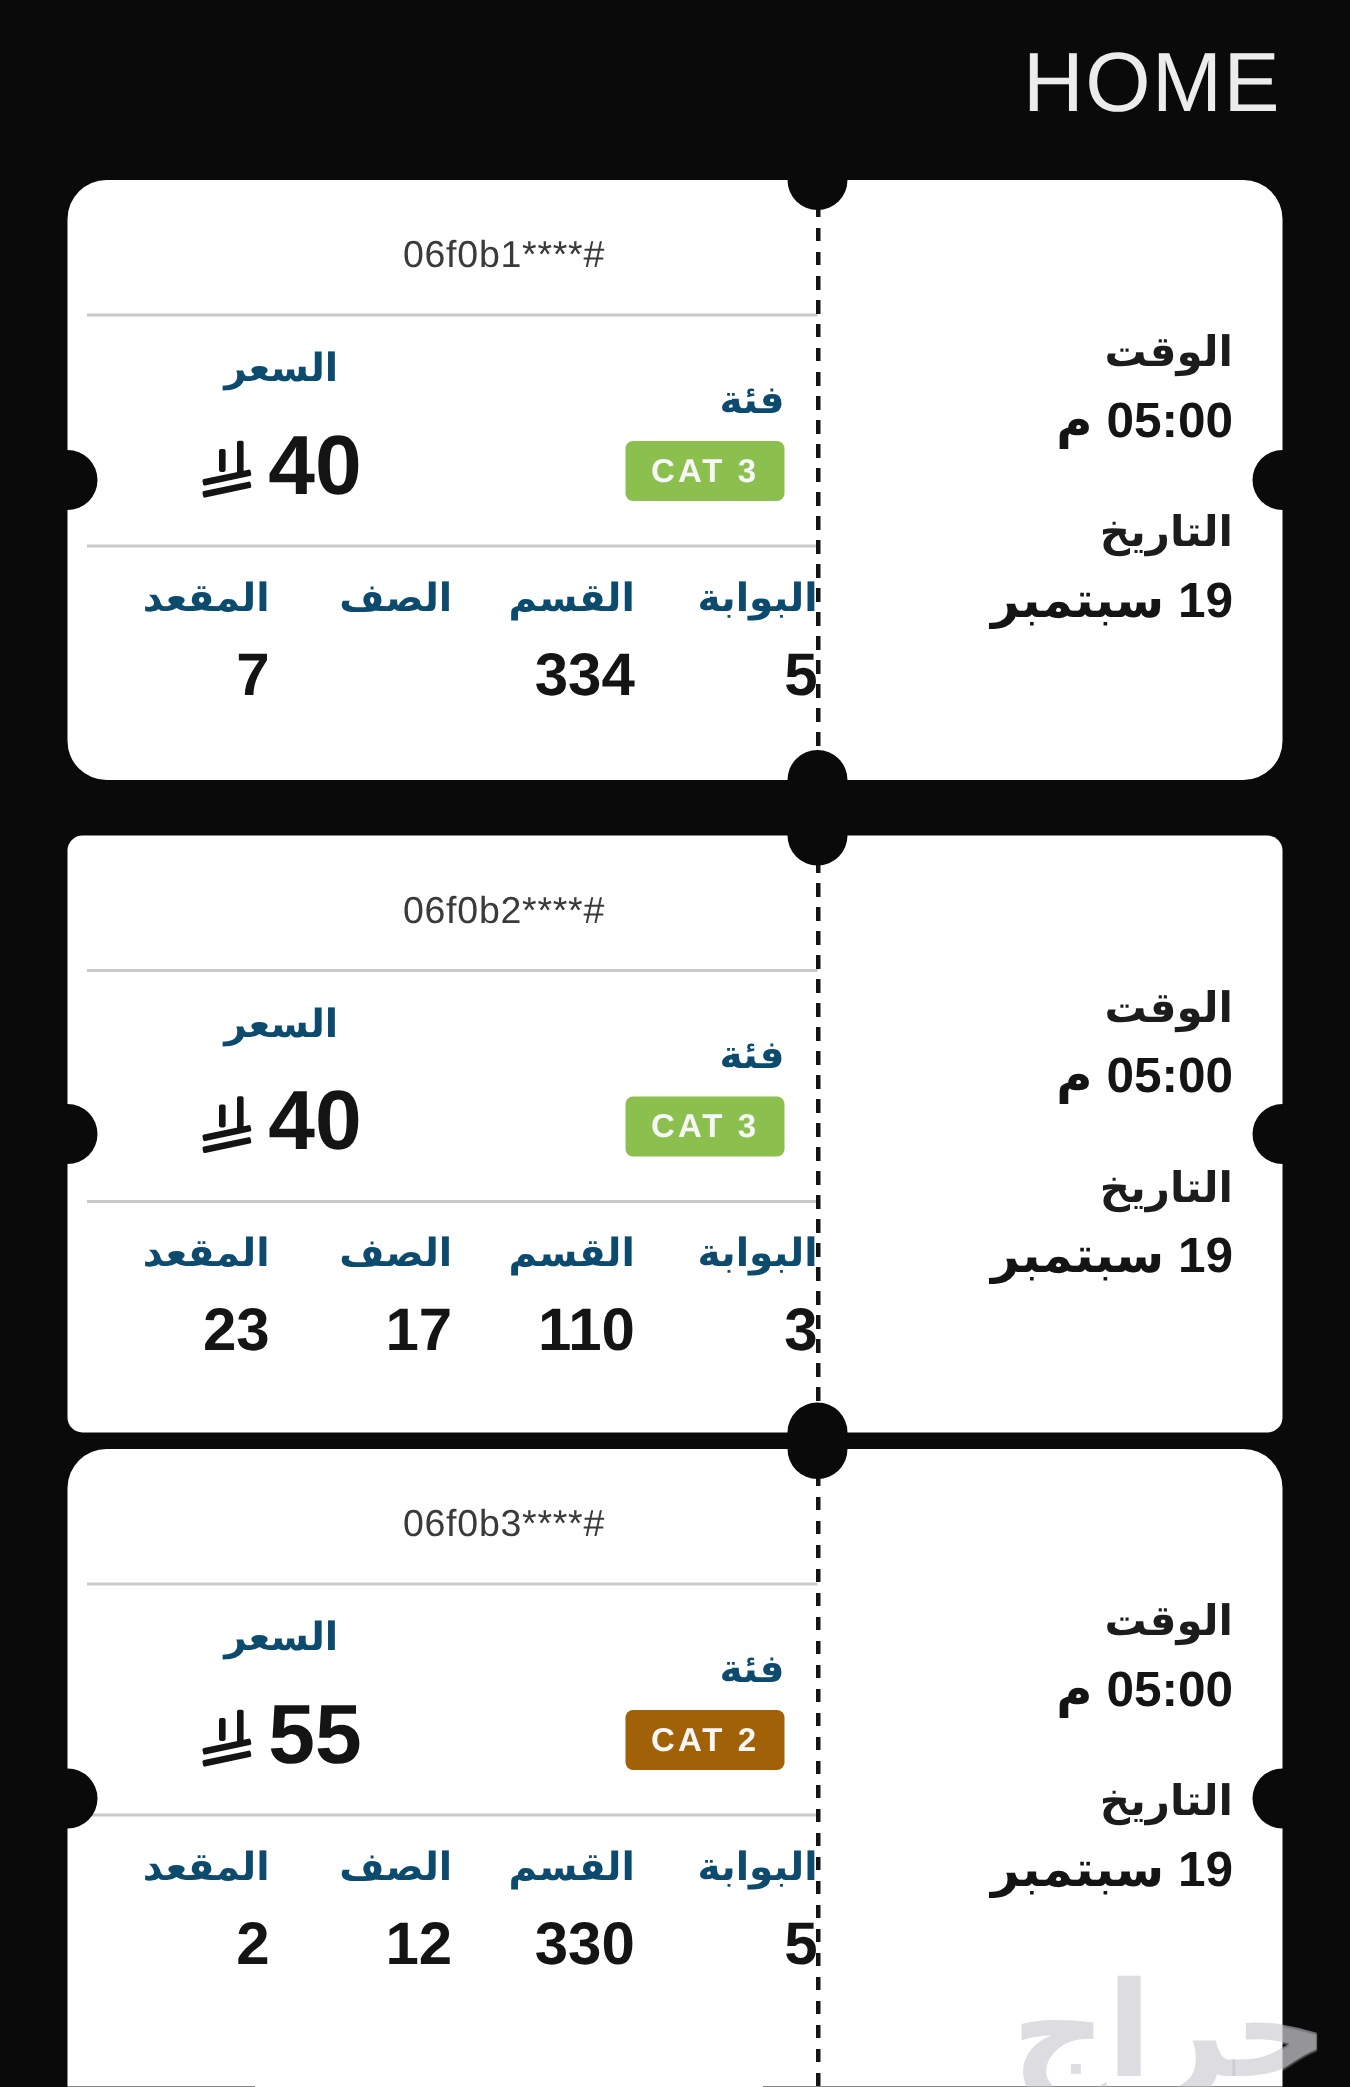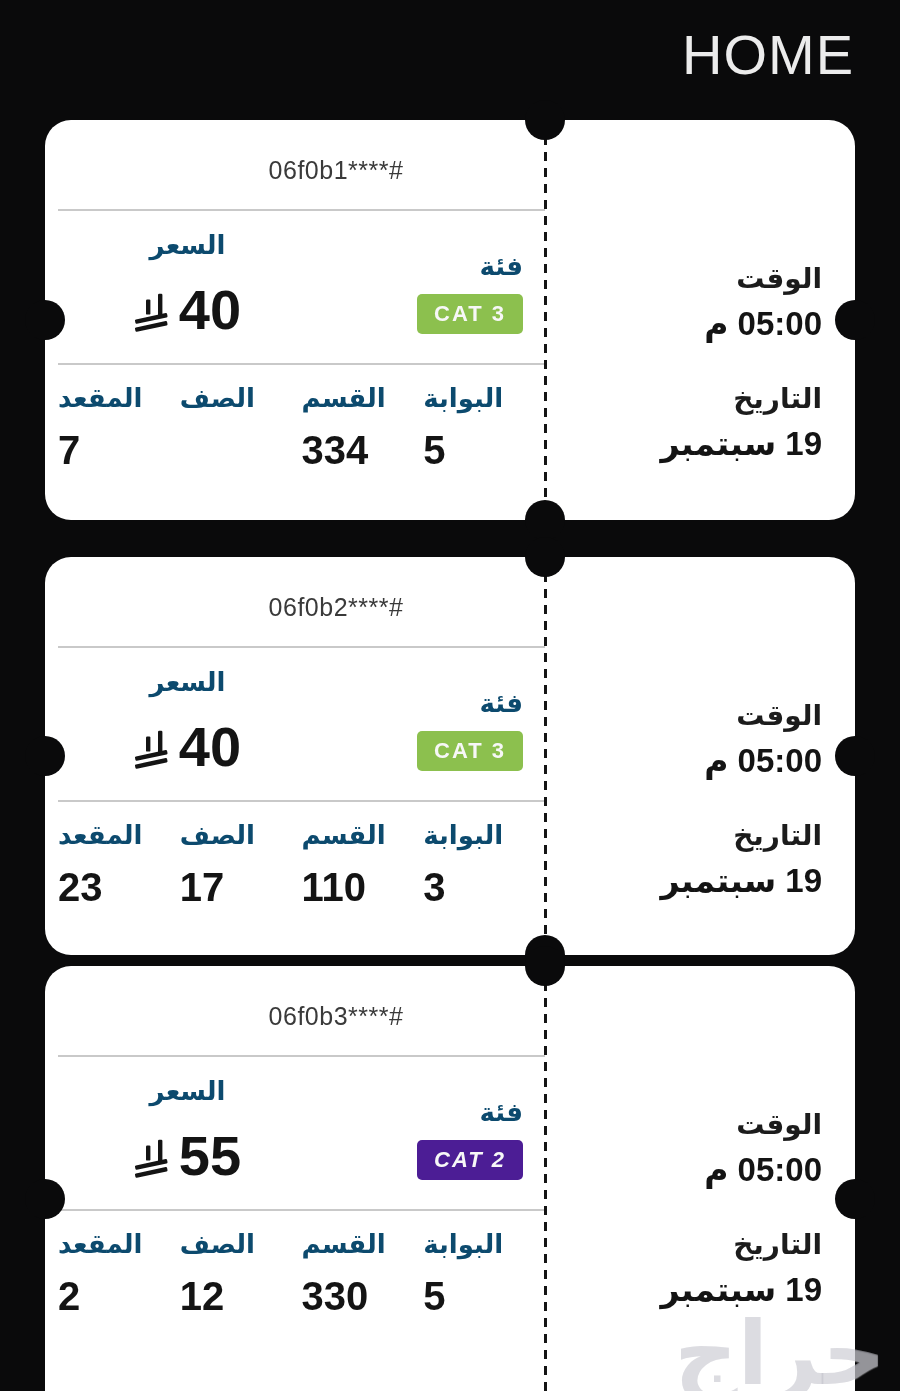--- a/index.html
+++ b/index.html
@@ -17,21 +17,21 @@
     font-size:56px; font-weight:400; letter-spacing:1px;
     color:#ececec; cursor:pointer;
   }
 
   
   .ticket {
     position:absolute; left:45px; width:810px; height:400px;
     background:#ffffff; border-radius:26px;
   }
   .t1 { top:120px; }
-  .t2 { top:557px; height:398px; }
+  .t2 { top:557px; height:398px;border-radius:10px; }
   .t3 { top:966px; height:465px; }
 
   
   .dash {
     position:absolute; left:499px; top:0; width:3px; height:100%;
     background:repeating-linear-gradient(to bottom,#141414 0 9px,transparent 9px 16px);
   }
 
   
   .notch {
@@ -78,33 +78,33 @@
     margin-top:16px; display:flex; align-items:center; justify-content:center;
     direction:ltr;
   }
   .sar-icon { width:36px; height:40px; margin-right:9px; margin-top:6px; }
   .price-num { font-size:56px; font-weight:700; color:#141414; }
 
   .bottom-row {
     position:absolute; top:262px; left:13px; width:487px;
     display:flex; direction:rtl;
   }
-  .bcell { flex:1; text-align:left; }
+  .bcell { flex:1; text-align:right; }
   .bcell .field-label { line-height:32px; }
   .bvalue {
     margin-top:14px; font-size:40px; font-weight:700; color:#141414;
     line-height:44px; direction:ltr;
   }
 
   
   .right-sec {
     position:absolute; right:0; top:0; width:310px; height:100%;
     padding:98px 33px 0 0; text-align:right; direction:rtl;
   }
-  .rlabel { font-size:28px; font-weight:700; color:#1c1c1c; line-height:34px;margin-top:44px; }
+  .rlabel { font-size:28px; font-weight:700; color:#1c1c1c; line-height:34px; }
   .rvalue { font-size:33px; font-weight:700; color:#141414; line-height:44px; margin-top:6px; }
   .rlabel.second { margin-top:36px; }
 
   
   .watermark {
     position:absolute; right:14px; bottom:-14px;
     font-size:88px; font-weight:700;
     color:rgba(192,192,200,0.55);
     text-shadow:0 1px 1px rgba(255,255,255,0.35);
     pointer-events:none;
@@ -223,21 +223,21 @@
   <div class="notch n-left"></div>
   <div class="notch n-right"></div>
 </div>
 
 <div class="ticket t3">
   <div class="left-sec">
     <div class="ticket-number">06f0b3****#</div>
     <div class="divider div1"></div>
     <div class="cat-col">
       <div class="field-label">فئة</div>
-      <div class="cat-badge" style="background-color: #4c1d95; font-style: italic;">CAT 2</div>
+      <div class="cat-badge" style="background-color: #a16207;">CAT 2</div>
     </div>
     <div class="price-col">
       <div class="field-label">السعر</div>
       <div class="price-value">
         <svg class="sar-icon" viewBox="0 0 90 100">
           <g fill="#141414">
             <rect x="60" y="2" width="11" height="58" rx="3"></rect>
             <rect x="30" y="16" width="11" height="38" rx="3"></rect>
             <rect x="2" y="58" width="82" height="11" rx="3" transform="rotate(-12 43 63)"></rect>
             <rect x="2" y="78" width="82" height="11" rx="3" transform="rotate(-12 43 83)"></rect>

